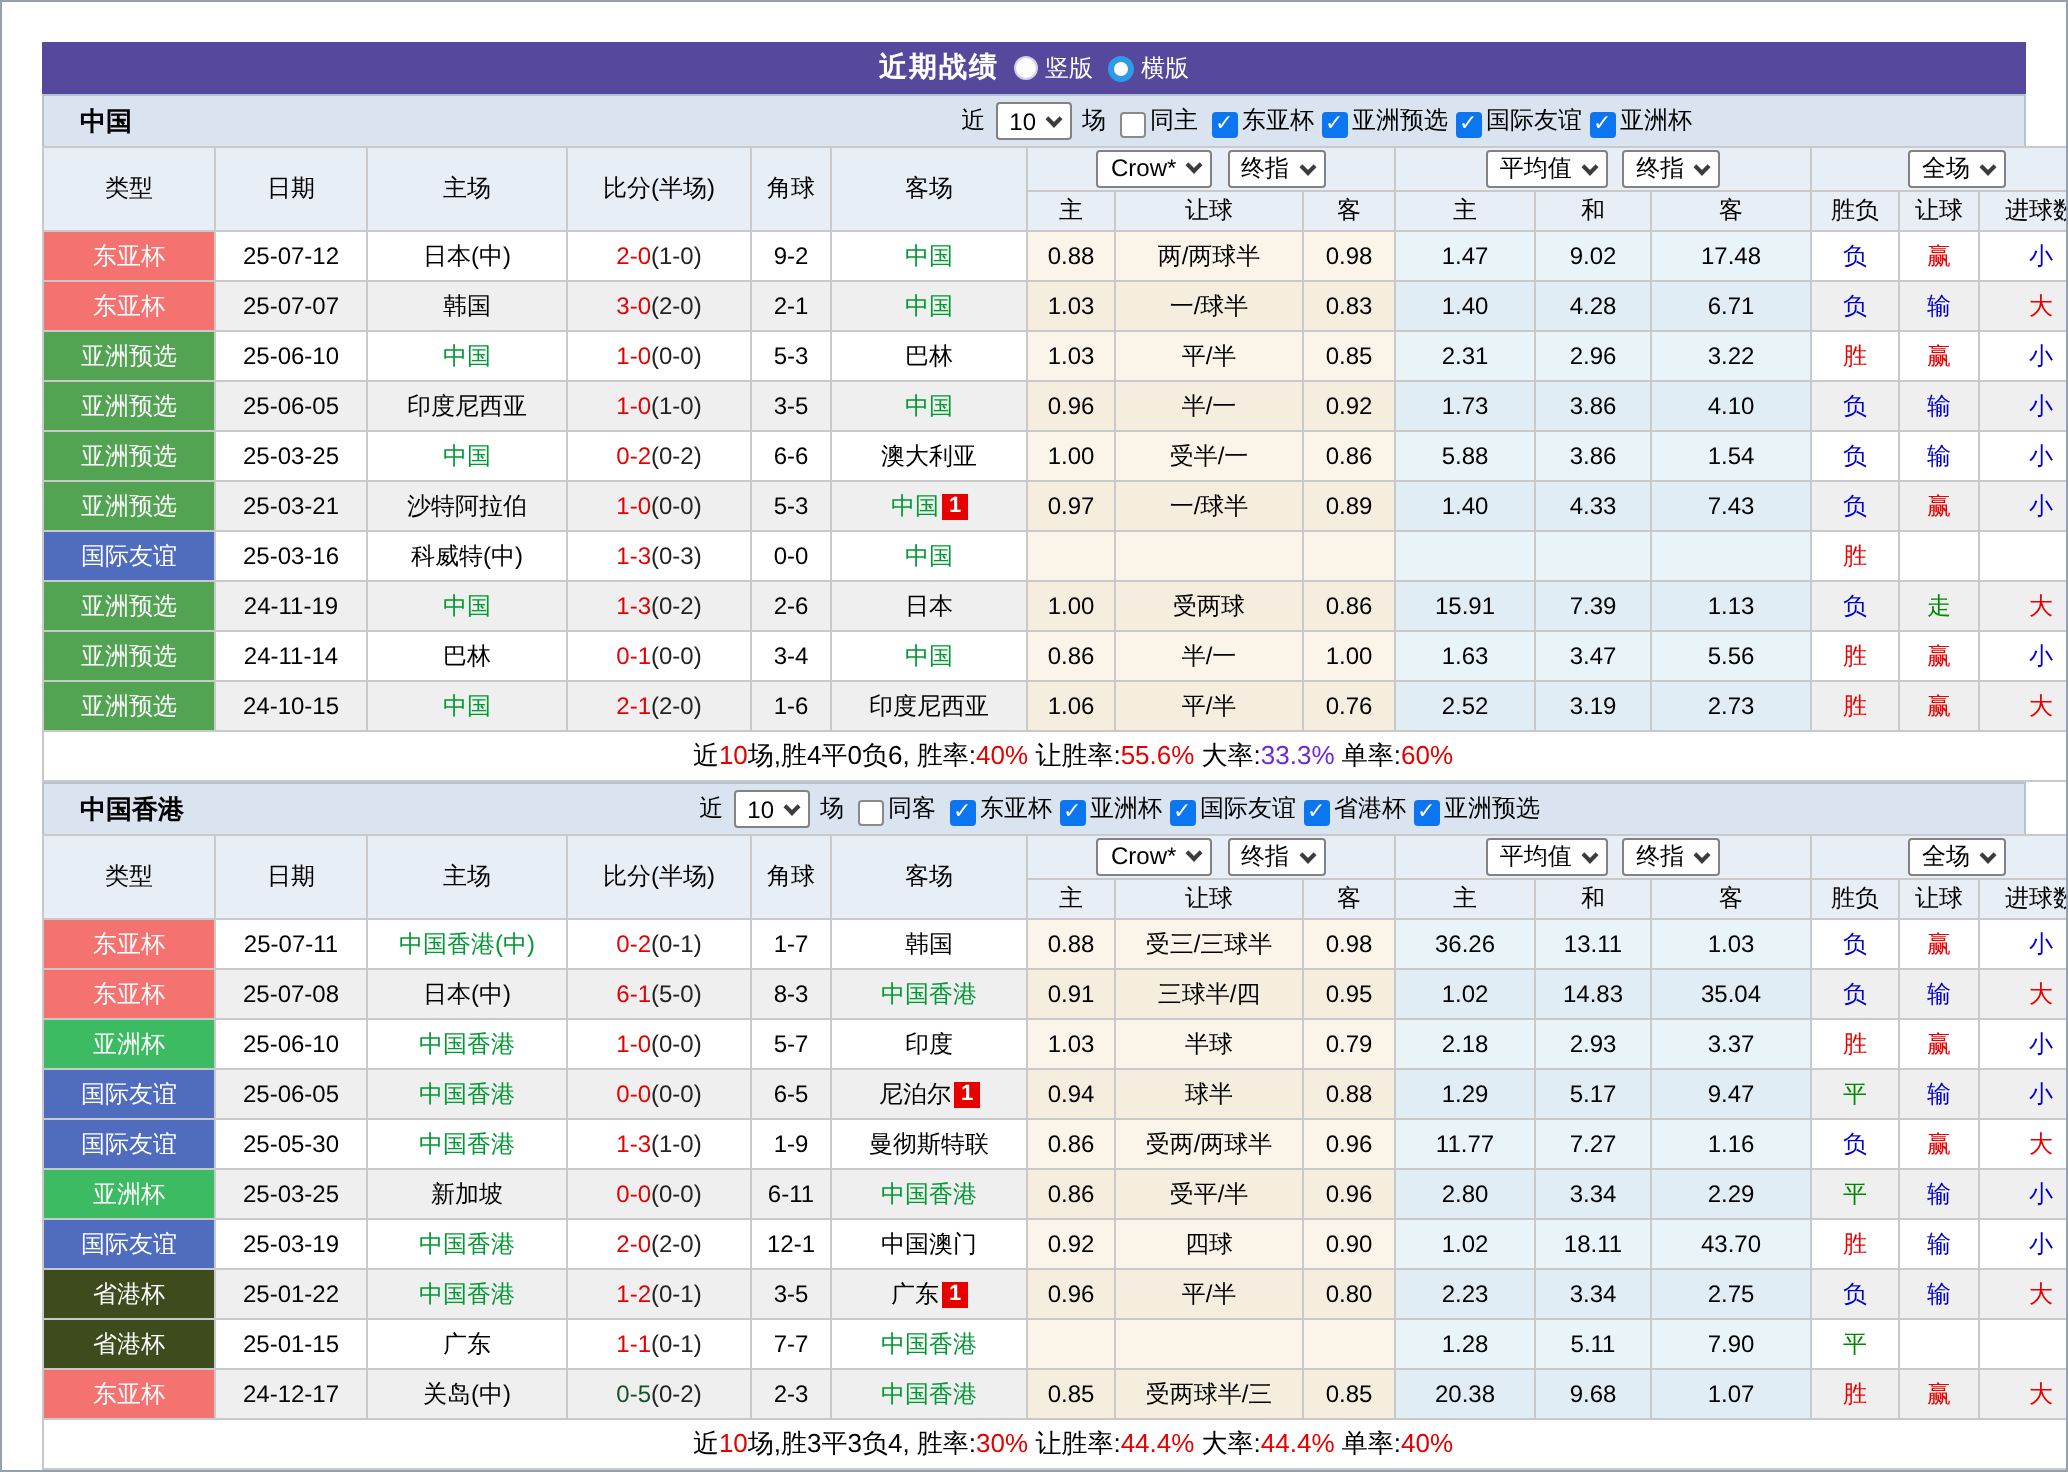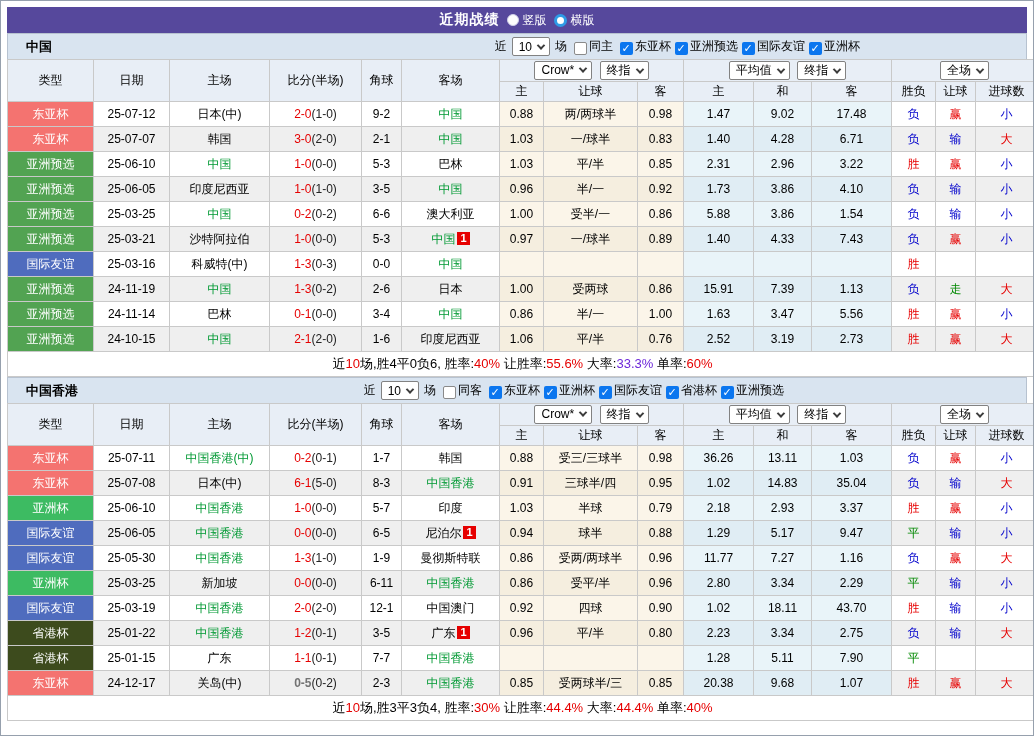--- a/index.html
+++ b/index.html
@@ -1,18 +1,18 @@
 <!DOCTYPE html>
 <html><head>
 <meta charset="utf-8">
 <style>
   *{margin:0;padding:0;box-sizing:border-box}
   html,body{background:#fff}
   body{font-family:"Liberation Sans","DejaVu Sans",sans-serif;}
-  .page{width:1034px;height:736px;border:1px solid #96a0ad;background:#fff;padding:6px;overflow:hidden}
+  .page{width:1034px;height:736px;border:1px solid #96a0ad;background:#fff;padding:20px;overflow:hidden}
   .title-bar{height:26px;background:#56489c;display:flex;align-items:center;justify-content:center;gap:7px;color:#fff}
   .title-bar .t{font-weight:bold;font-size:14px;letter-spacing:1px}
   .radio{width:12px;height:12px;border-radius:50%;background:#fdfdfd;display:inline-block;border:1px solid #cfcfe8}
   .radio.on{background:#fff;border:3px solid #2e9be6;width:13px;height:13px}
   .radio-label{font-size:12px}
   .rgroup{display:inline-flex;align-items:center;gap:4px}
 
   .filter-bar{height:26px;background:#d9e4f0;display:flex;align-items:center;font-size:12px;border-left:1px solid #b7c2d0;border-right:1px solid #b7c2d0;border-top:1px solid #b7c2d0}
   .team-name{font-weight:bold;font-size:13px;padding-left:18px;color:#000}
   .filters{margin-left:auto;display:flex;align-items:center;gap:3px}
@@ -591,21 +591,21 @@
             <td class="blue">5.11</td>
             <td class="blue">7.90</td>
             <td class="base" style="color: rgb(0, 136, 0);">平</td>
             <td class="base"></td>
             <td class="base"></td>
           </tr>
           <tr>
             <td class="type" style="background: rgb(244, 115, 112);">东亚杯</td>
             <td class="base">24-12-17</td>
             <td class="base">关岛(中)</td>
-            <td class="base"><span style="color: #737373; font-weight: bold;">0-5</span><span class="half">(0-2)</span></td>
+            <td class="base"><span style="color: #14532d;">0-5</span><span class="half">(0-2)</span></td>
             <td class="base">2-3</td>
             <td class="base" style="color: rgb(0, 153, 51);">中国香港</td>
             <td class="cream">0.85</td>
             <td class="cream">受两球半/三</td>
             <td class="cream">0.85</td>
             <td class="blue">20.38</td>
             <td class="blue">9.68</td>
             <td class="blue">1.07</td>
             <td class="base" style="color: rgb(230, 0, 0);">胜</td>
             <td class="base" style="color: rgb(230, 0, 0);">赢</td>

